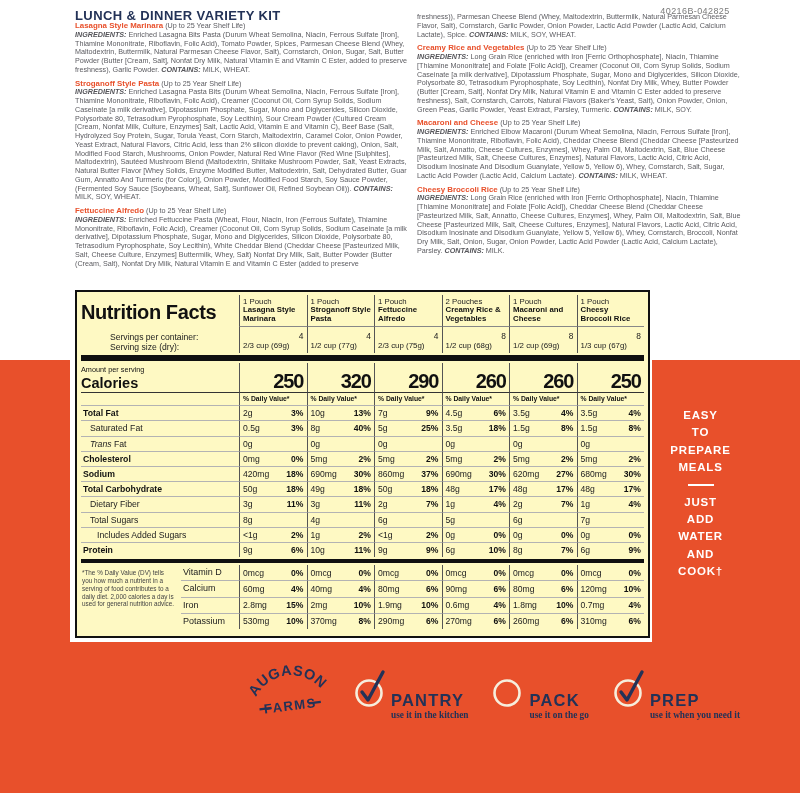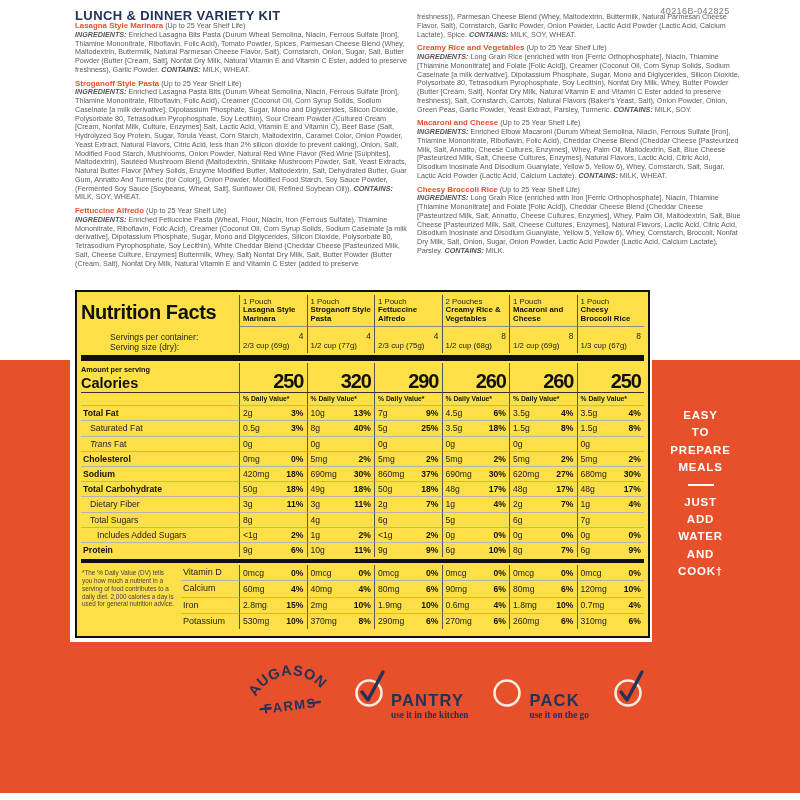--- a/index.html
+++ b/index.html
@@ -24,35 +24,35 @@
   
   .orange-bg{left:0;top:360px;width:800px;height:433px;background:var(--orange);}
   .white-mask{left:70px;top:360px;width:582px;height:282px;background:#fff;}
 
   
   #sidebar{left:652px;top:407px;width:97px;text-align:center;color:#fff;}
   .sb-line{font-size:11.5px;font-weight:bold;letter-spacing:.8px;line-height:17.4px;}
   .sb-div{width:26px;border-top:2px solid #fff;margin:7px auto 8px auto;}
 
   
-  .nf-box{left:75px;top:290px;width:575px;height:348px;background:#fde047;border:2px solid #111;padding:3px 4px 0 4px;}
+  .nf-box{left:75px;top:290px;width:575px;height:348px;background:#fef9c3;border:2px solid #111;padding:3px 4px 0 4px;}
   #nfgrid{display:grid;grid-template-columns:158px repeat(6,1fr);}
   #nfvits{display:grid;grid-template-columns:100px 58px repeat(6,1fr);}
   .c-val{border-left:1px solid #555;padding:0 3px;}
   .t-title{font-size:20px;font-weight:800;letter-spacing:-.4px;color:#111;padding-top:6px;}
   .pouch{padding-top:2px;padding-bottom:2px;border-bottom:1px solid #888;}
   .pouch .qty{font-size:7.8px;line-height:9px;color:#222;}
   .pouch .pnm{font-size:7.8px;line-height:8.8px;font-weight:bold;color:#111;}
   .srv{font-size:8.6px;line-height:10.5px;color:#222;padding-top:5px;margin-left:29px;}
   .srv .bld{font-weight:normal;}
   .srvv{padding-top:4px;font-size:7.9px;line-height:10.5px;color:#222;}
   .srvv .num{text-align:right;font-size:8.4px;}
   .bar{grid-column:1/-1;height:6px;background:#101010;margin:2px 0;}
   .bar2{height:4px;}
-  .call .aps{font-size:7.3px;font-weight:bold;padding-top:2px;color:#111;}
+  .call .aps{font-size:7.3px;font-weight:normal;padding-top:2px;color:#111;}
   .call .calw{font-size:14.5px;font-weight:800;color:#111;margin-top:1px;}
   .calv{font-size:20px;font-weight:800;letter-spacing:-1px;text-align:right;color:#111;line-height:22px;padding-top:7px;}
   .dvh{font-size:6.8px;font-weight:bold;color:#111;border-top:1.4px solid #333;line-height:12.5px;}
   .dvh-sp{border-top:1.4px solid #333;}
   .nl{font-size:8.7px;line-height:14.2px;color:#222;padding-left:2px;}
   .nl.bld{font-weight:bold;color:#111;}
   .nl.i1{padding-left:9px;}
   .nl.i2{padding-left:16px;}
   .nv{display:flex;justify-content:space-between;align-items:center;font-size:8.6px;color:#222;line-height:14.2px;}
   .nv .dv{font-weight:bold;color:#111;}
@@ -564,14 +564,18 @@
       <div class="use-text">
         <div class="use-title">PACK</div>
         <div class="use-sub">use it on the go</div>
       </div>
     </div>
     <div class="use-item">
       <svg width="34" height="42" viewBox="0 0 34 42">
         <circle cx="17" cy="26" r="12.5" fill="none" stroke="var(--cream)" stroke-width="2.6"></circle>
         <path d="M10 25 L16 33 L31 5" fill="none" stroke="var(--navy)" stroke-width="3.4" stroke-linecap="round" stroke-linejoin="round"></path>
       </svg>
+      <div class="use-text">
+        <div class="use-title">PREP</div>
+        <div class="use-sub">use it when you need it</div>
+      </div>
     </div>
   </div>
 
 </body></html>

